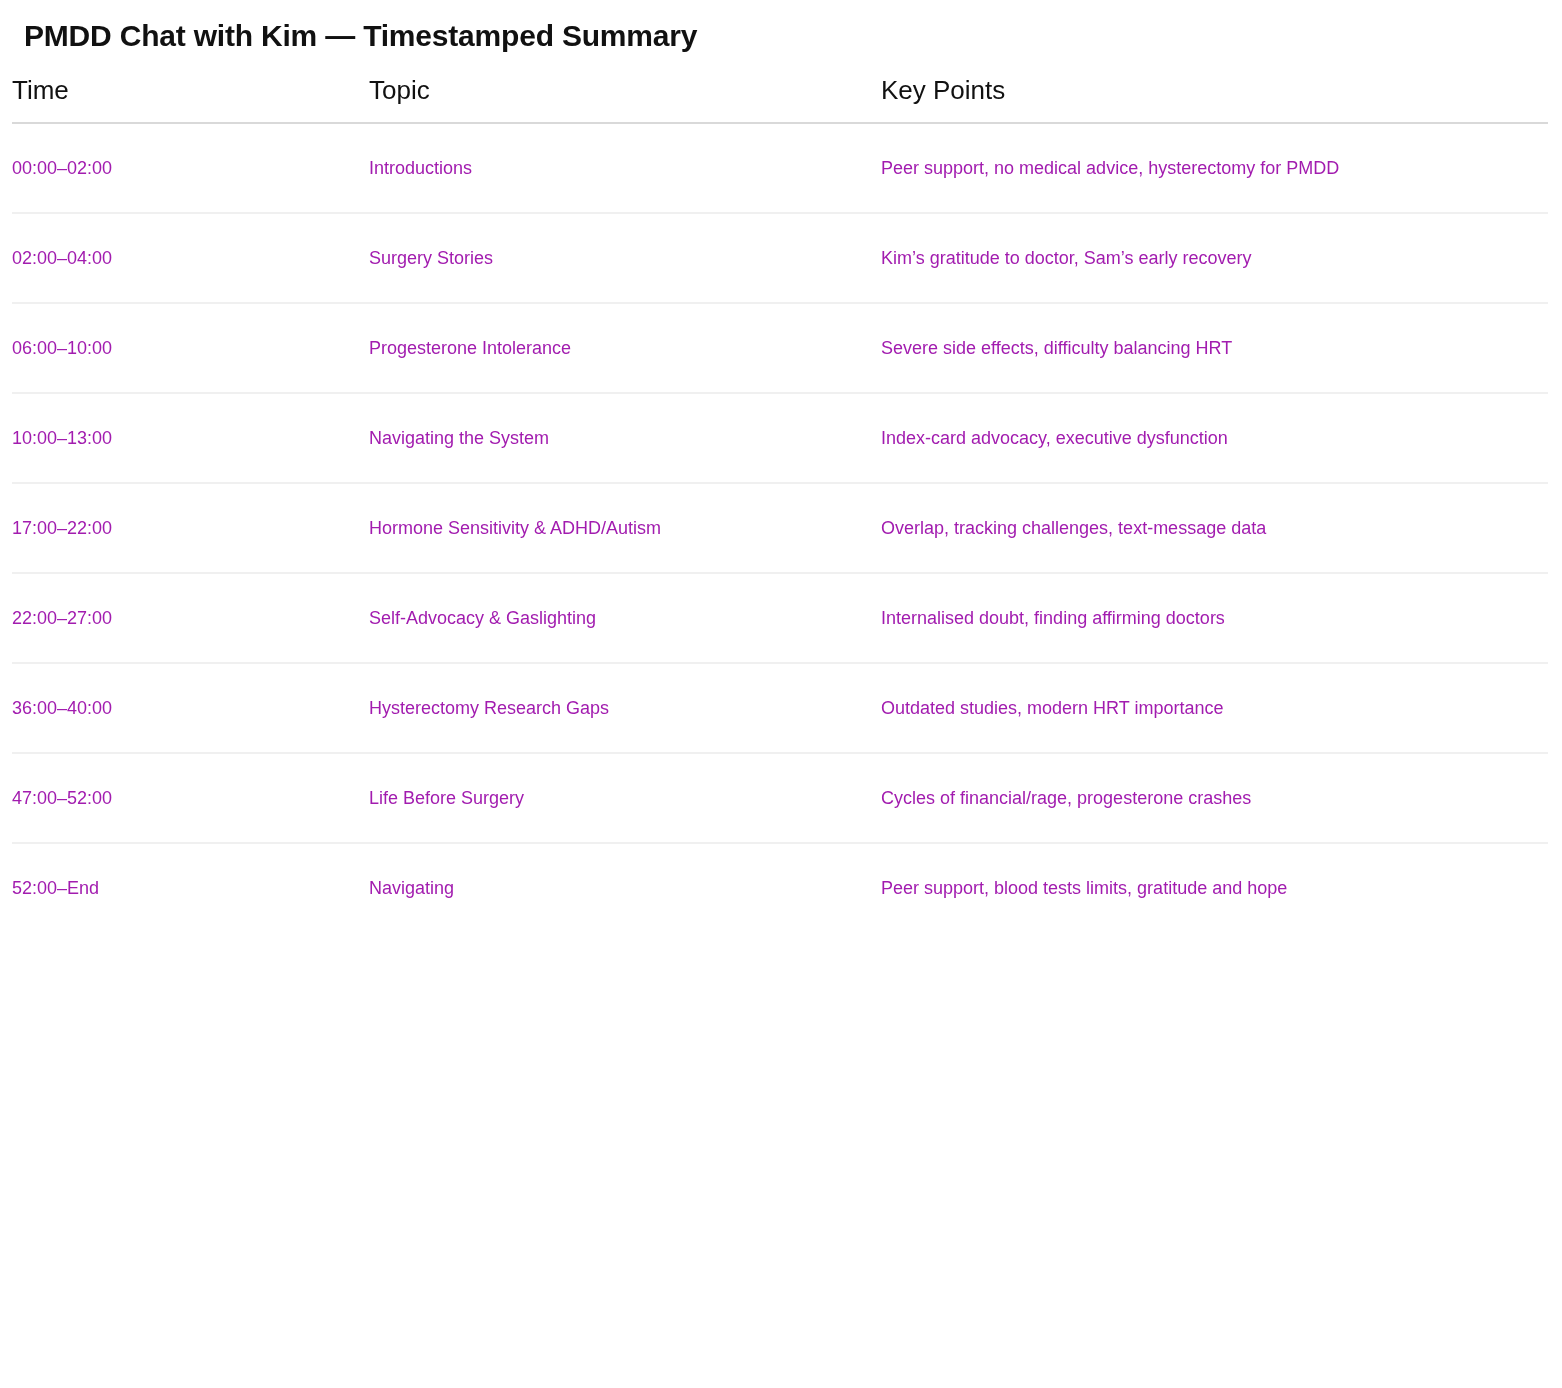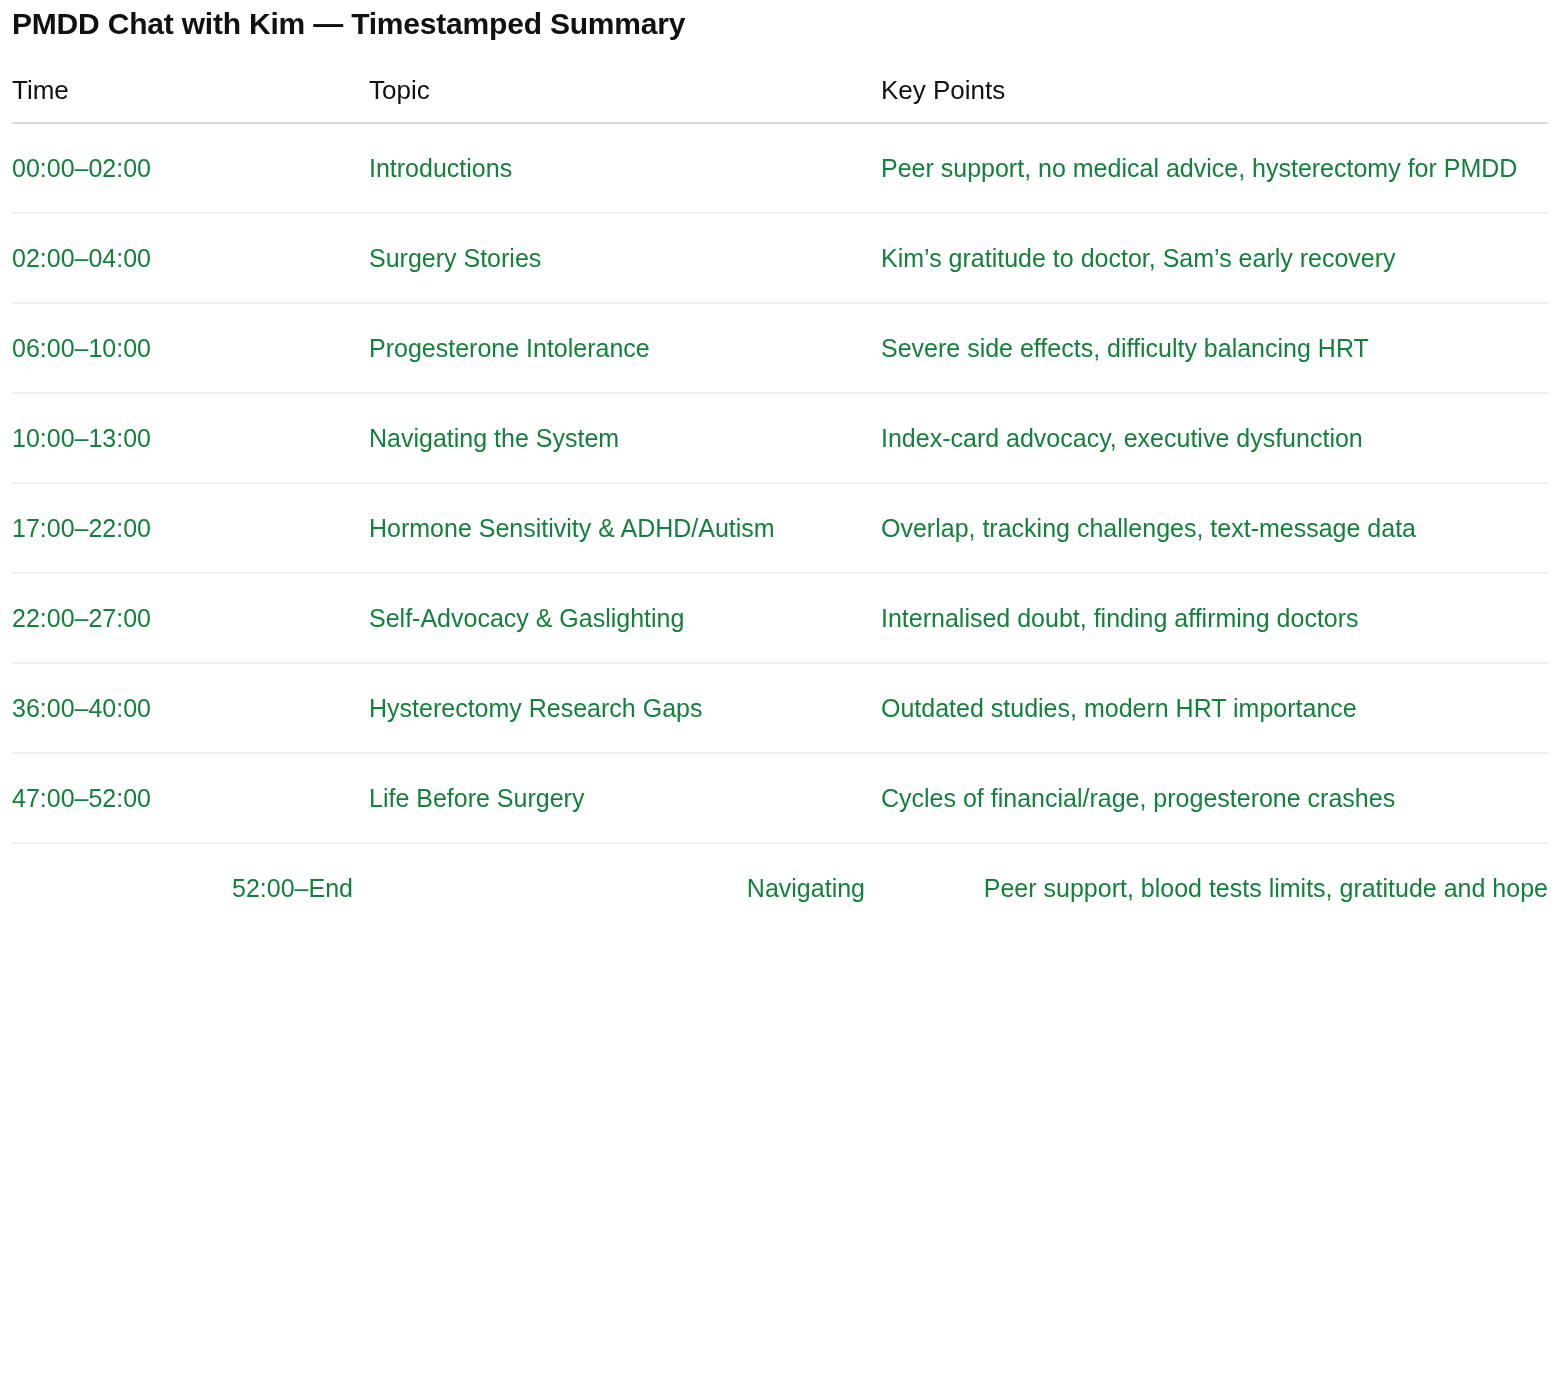--- a/index.html
+++ b/index.html
@@ -16,21 +16,21 @@
       position: relative;
     }
     .page-title {
       position: absolute;
       left: 12px;
       top: 2px;
       font-size: 30px;
       font-weight: 700;
       line-height: 44px;
       letter-spacing: -0.2px;
-      margin: 0;
+      margin: 12px;
       color: #111111;
     }
     table.summary {
       position: absolute;
       left: 12px;
       top: 66px;
       width: 1536px;
       border-collapse: collapse;
       table-layout: fixed;
     }
@@ -41,31 +41,30 @@
       text-align: left;
       font-size: 26px;
       font-weight: 400;
       line-height: 48px;
       padding: 0 0 8px 0;
       border-bottom: 2px solid #d9d9d9;
       color: #111111;
       vertical-align: top;
     }
     tbody td {
-      font-size: 25px;
+      font-size: 18px;
       font-weight: 400;
       line-height: 48px;
       padding: 20px 0 20px 0;
       border-bottom: 2px solid #f0f0f0;
       vertical-align: top;
-      color: #15803d;
+      color: #a21caf;
     }
     tbody tr:last-child td {
       border-bottom: none;
-      text-align: right;
     }
     .cell-time { padding-right: 16px; }
     .cell-topic { padding-right: 16px; }
     .cell-points { padding-right: 0; }
   </style>
 </head>
 <body>
 
 <h1 class="page-title">PMDD Chat with Kim — Timestamped Summary</h1>
 

